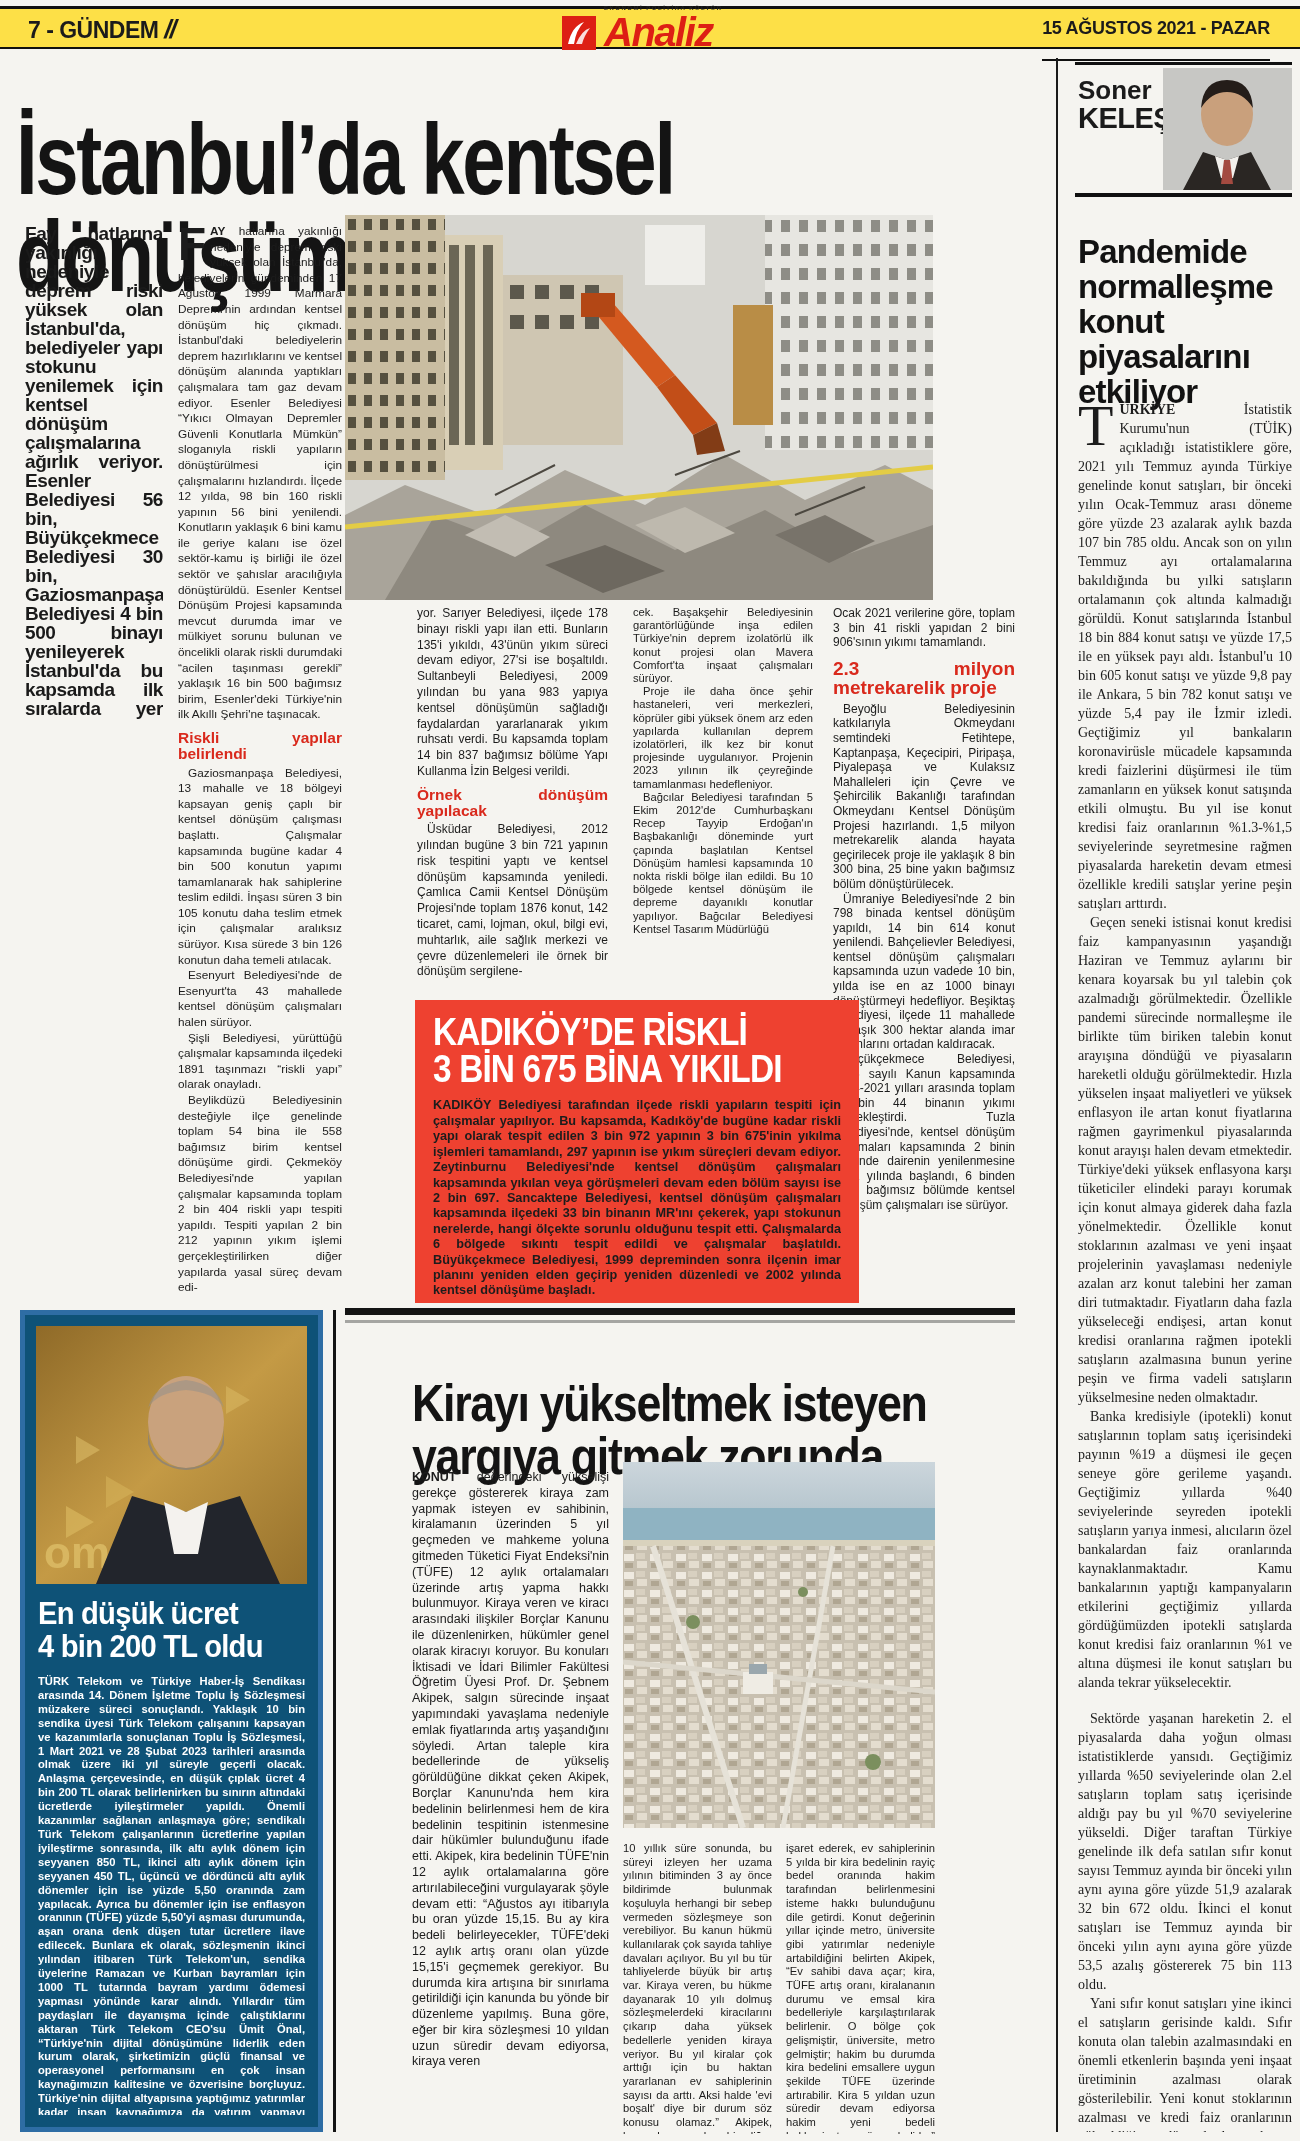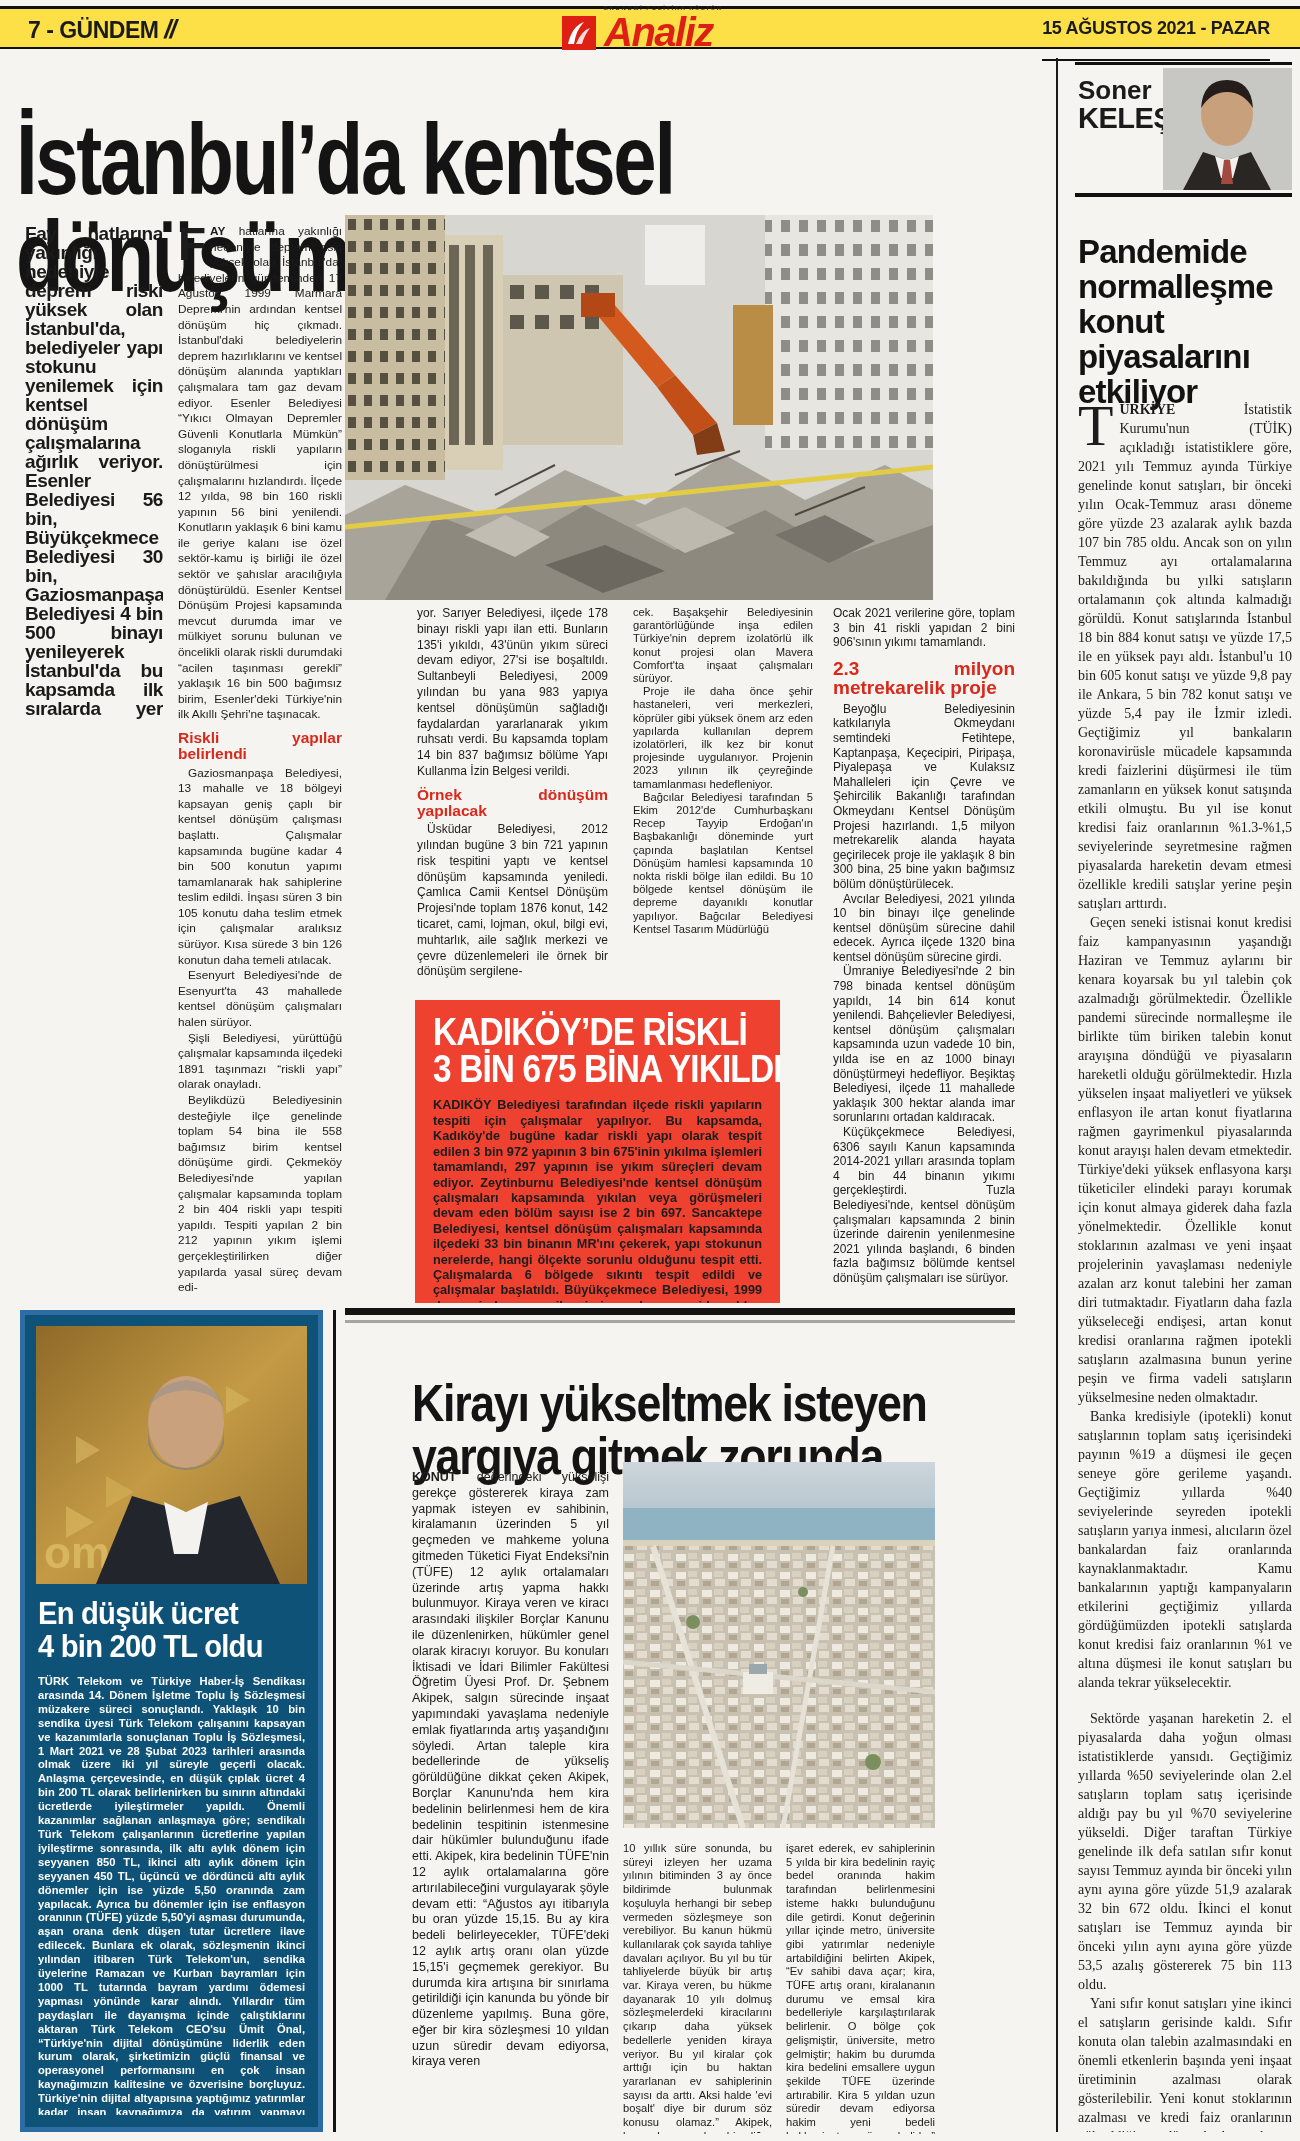--- a/index.html
+++ b/index.html
@@ -40,21 +40,21 @@
   .col-b{left:417px;top:606px;width:191px;height:392px;font-size:12px;line-height:15.8px;}
   .col-c{left:633px;top:606px;width:180px;height:392px;font-size:11.2px;line-height:13.2px;}
   .col-d{left:833px;top:606px;width:182px;height:698px;font-size:12px;line-height:14.6px;}
   .col-d .subhead{font-size:19px;line-height:1.0;margin:9px 0 5px;}
   .para b{font-weight:800;}
 
   
   .photo-main{left:345px;top:215px;width:588px;height:385px;}
 
   
-  .kadikoy{left:415px;top:1000px;width:365px;height:303px;background:#ee4130;color:#fff;
+  .kadikoy{left:415px;top:1000px;width:444px;height:303px;background:#ee4130;color:#fff;
            box-sizing:border-box;padding:14px 18px;overflow:hidden;}
   .kadikoy-title{font-size:38px;font-weight:900;line-height:0.98;letter-spacing:-1px;
                  transform:scaleX(0.88);transform-origin:left top;white-space:nowrap;}
   .kadikoy-body{margin-top:10px;font-size:12.7px;font-weight:700;line-height:15.4px;text-align:justify;}
   .kadikoy-body b{font-weight:900;}
 
   
   .divider-black{left:345px;top:1308px;width:670px;height:7px;background:#141414;}
   .divider-gray{left:345px;top:1320px;width:670px;height:3px;background:#a5a5a2;}
   .vrule-sidebar{left:1056px;top:58px;width:2px;height:2074px;background:#1a1a1a;}
@@ -190,21 +190,20 @@
   </div>
 <div class="abs ncol col-c">
     <p class="para p">cek. Başakşehir Belediyesinin garantörlüğünde inşa edilen Türkiye'nin deprem izolatörlü ilk konut projesi olan Mavera Comfort'ta inşaat çalışmaları sürüyor.</p>
     <p class="para p">Proje ile daha önce şehir hastaneleri, veri merkezleri, köprüler gibi yüksek önem arz eden yapılarda kullanılan deprem izolatörleri, ilk kez bir konut projesinde uygulanıyor. Projenin 2023 yılının ilk çeyreğinde tamamlanması hedefleniyor.</p>
     <p class="para p">Bağcılar Belediyesi tarafından 5 Ekim 2012'de Cumhurbaşkanı Recep Tayyip Erdoğan'ın Başbakanlığı döneminde yurt çapında başlatılan Kentsel Dönüşüm hamlesi kapsamında 10 nokta riskli bölge ilan edildi. Bu 10 bölgede kentsel dönüşüm ile depreme dayanıklı konutlar yapılıyor. Bağcılar Belediyesi Kentsel Tasarım Müdürlüğü</p>
   </div>
 <div class="abs ncol col-d">
     <p class="para p">Ocak 2021 verilerine göre, toplam 3 bin 41 riskli yapıdan 2 bini 906'sının yıkımı tamamlandı.</p>
     <div class="subhead">2.3 milyon metrekarelik proje</div>
     <p class="para p">Beyoğlu Belediyesinin katkılarıyla Okmeydanı semtindeki Fetihtepe, Kaptanpaşa, Keçecipiri, Piripaşa, Piyalepaşa ve Kulaksız Mahalleleri için Çevre ve Şehircilik Bakanlığı tarafından Okmeydanı Kentsel Dönüşüm Projesi hazırlandı. 1,5 milyon metrekarelik alanda hayata geçirilecek proje ile yaklaşık 8 bin 300 bina, 25 bine yakın bağımsız bölüm dönüştürülecek.</p>
-    <p class="para p">Avcılar Belediyesi, 2021 yılında 10 bin binayı ilçe genelinde kentsel dönüşüm sürecine dahil edecek. Ayrıca ilçede 1320 bina kentsel dönüşüm sürecine girdi.</p>
     <p class="para p">Ümraniye Belediyesi'nde 2 bin 798 binada kentsel dönüşüm yapıldı, 14 bin 614 konut yenilendi. Bahçelievler Belediyesi, kentsel dönüşüm çalışmaları kapsamında uzun vadede 10 bin, yılda ise en az 1000 binayı dönüştürmeyi hedefliyor. Beşiktaş Belediyesi, ilçede 11 mahallede yaklaşık 300 hektar alanda imar sorunlarını ortadan kaldıracak.</p>
     <p class="para p">Küçükçekmece Belediyesi, 6306 sayılı Kanun kapsamında 2014-2021 yılları arasında toplam 4 bin 44 binanın yıkımı gerçekleştirdi. Tuzla Belediyesi'nde, kentsel dönüşüm çalışmaları kapsamında 2 binin üzerinde dairenin yenilenmesine 2021 yılında başlandı, 6 binden fazla bağımsız bölümde kentsel dönüşüm çalışmaları ise sürüyor.</p>
   </div>
 
 <section class="abs kadikoy">
   <div class="kadikoy-title">
     <span style="display:block">KADIKÖY’DE RİSKLİ</span>
     <span style="display:block">3 BİN 675 BİNA YIKILDI</span>
   </div>
   <div class="kadikoy-body ncol">

